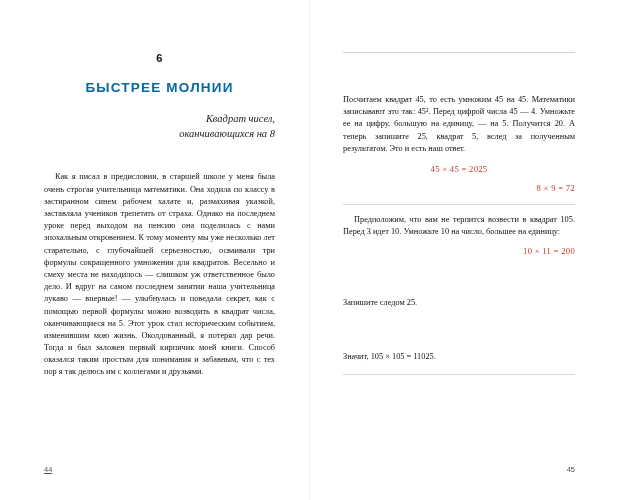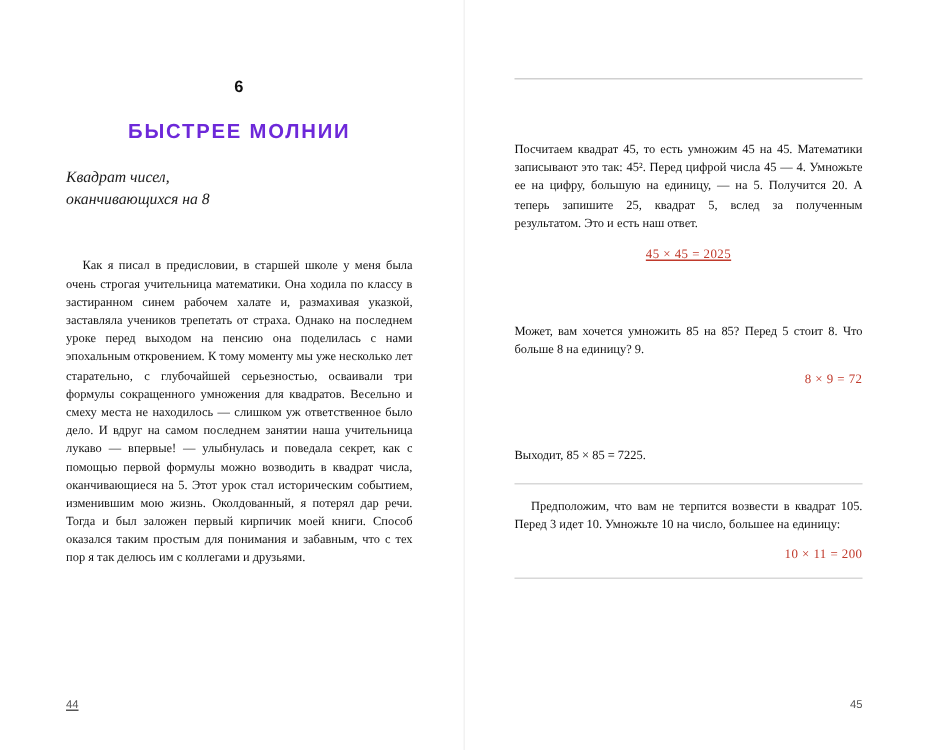--- a/index.html
+++ b/index.html
@@ -53,24 +53,24 @@
     margin: 0 0 12px 0;
     color: #111111;
   }
   .chapter-title {
     text-align: center;
     font-family: "Liberation Sans", sans-serif;
     font-weight: bold;
     font-size: 13.5px;
     letter-spacing: 1.2px;
     margin: 16px 0 16px 0;
-    color: #6d28d9;
+    color: #0369a1;
   }
   .chapter-sub {
-    text-align: left;
+    text-align: right;
     font-family: "Liberation Serif", serif;
     font-style: italic;
     font-size: 10.5px;
     line-height: 1.45;
     margin: 0 0 30px 0;
     color: #1b1b1b;
   }
   .chapter-sub .subline {
     display: block;
   }
@@ -87,21 +87,20 @@
   p.body.noindent {
     text-indent: 0;
     margin-top: 41px;
   }
   .eq {
     margin: 9px 0 9px 0;
     font-size: 8.6px;
     text-align: center;
     color: #c0392b;
     letter-spacing: 0.3px;
-    text-decoration: underline;
   }
   .eq-left {
     margin: 8px 0 8px 0;
     font-size: 8.6px;
     text-align: right;
     padding-left: 14px;
     color: #c0392b;
     letter-spacing: 0.3px;
   }
   .rule {
@@ -139,23 +138,23 @@
     <p class="body">Как я писал в предисловии, в старшей школе у меня была очень строгая учительница математики. Она ходила по классу в застиранном синем рабочем халате и, размахивая указкой, заставляла учеников трепетать от страха. Однако на последнем уроке перед выходом на пенсию она поделилась с нами эпохальным откровением. К тому моменту мы уже несколько лет старательно, с глубочайшей серьезностью, осваивали три формулы сокращенного умножения для квадратов. Весельно и смеху места не находилось — слишком уж ответственное было дело. И вдруг на самом последнем занятии наша учительница лукаво — впервые! — улыбнулась и поведала секрет, как с помощью первой формулы можно возводить в квадрат числа, оканчивающиеся на 5. Этот урок стал историческим событием, изменившим мою жизнь. Околдованный, я потерял дар речи. Тогда и был заложен первый кирпичик моей книги. Способ оказался таким простым для понимания и забавным, что с тех пор я так делюсь им с коллегами и друзьями.</p>
     <div class="folio folio-left">44</div>
   </div>
 
   <div class="gutter"></div>
 
   <div class="page page-right">
     <hr class="topline">
     <p class="body noindent">Посчитаем квадрат 45, то есть умножим 45 на 45. Математики записывают это так: 45². Перед цифрой числа 45 — 4. Умножьте ее на цифру, большую на единицу, — на 5. Получится 20. А теперь запишите 25, квадрат 5, вслед за полученным результатом. Это и есть наш ответ.</p>
     <div class="eq">45 × 45 = 2025</div>
-    <p class="body noindent">Может, вам хочется умножить 85 на 85? Перед 5 стоит 8. Что больше 8 на единицу? 9.</p>
     <div class="eq-left">8 × 9 = 72</div>
-    <p class="body noindent">Выходит, 85 × 85 = 7225.</p>
     <hr class="rule">
     <p class="body">Предположим, что вам не терпится возвести в квадрат 105. Перед 3 идет 10. Умножьте 10 на число, большее на единицу:</p>
     <div class="eq-left">10 × 11 = 200</div>
+    <p class="body noindent">Запишите следом 25.</p>
+    <p class="body noindent">Значит, 105 × 105 = 11025.</p>
     <hr class="rule">
     <div class="folio folio-right">45</div>
   </div>
 
 </div>
 
 </body></html>

